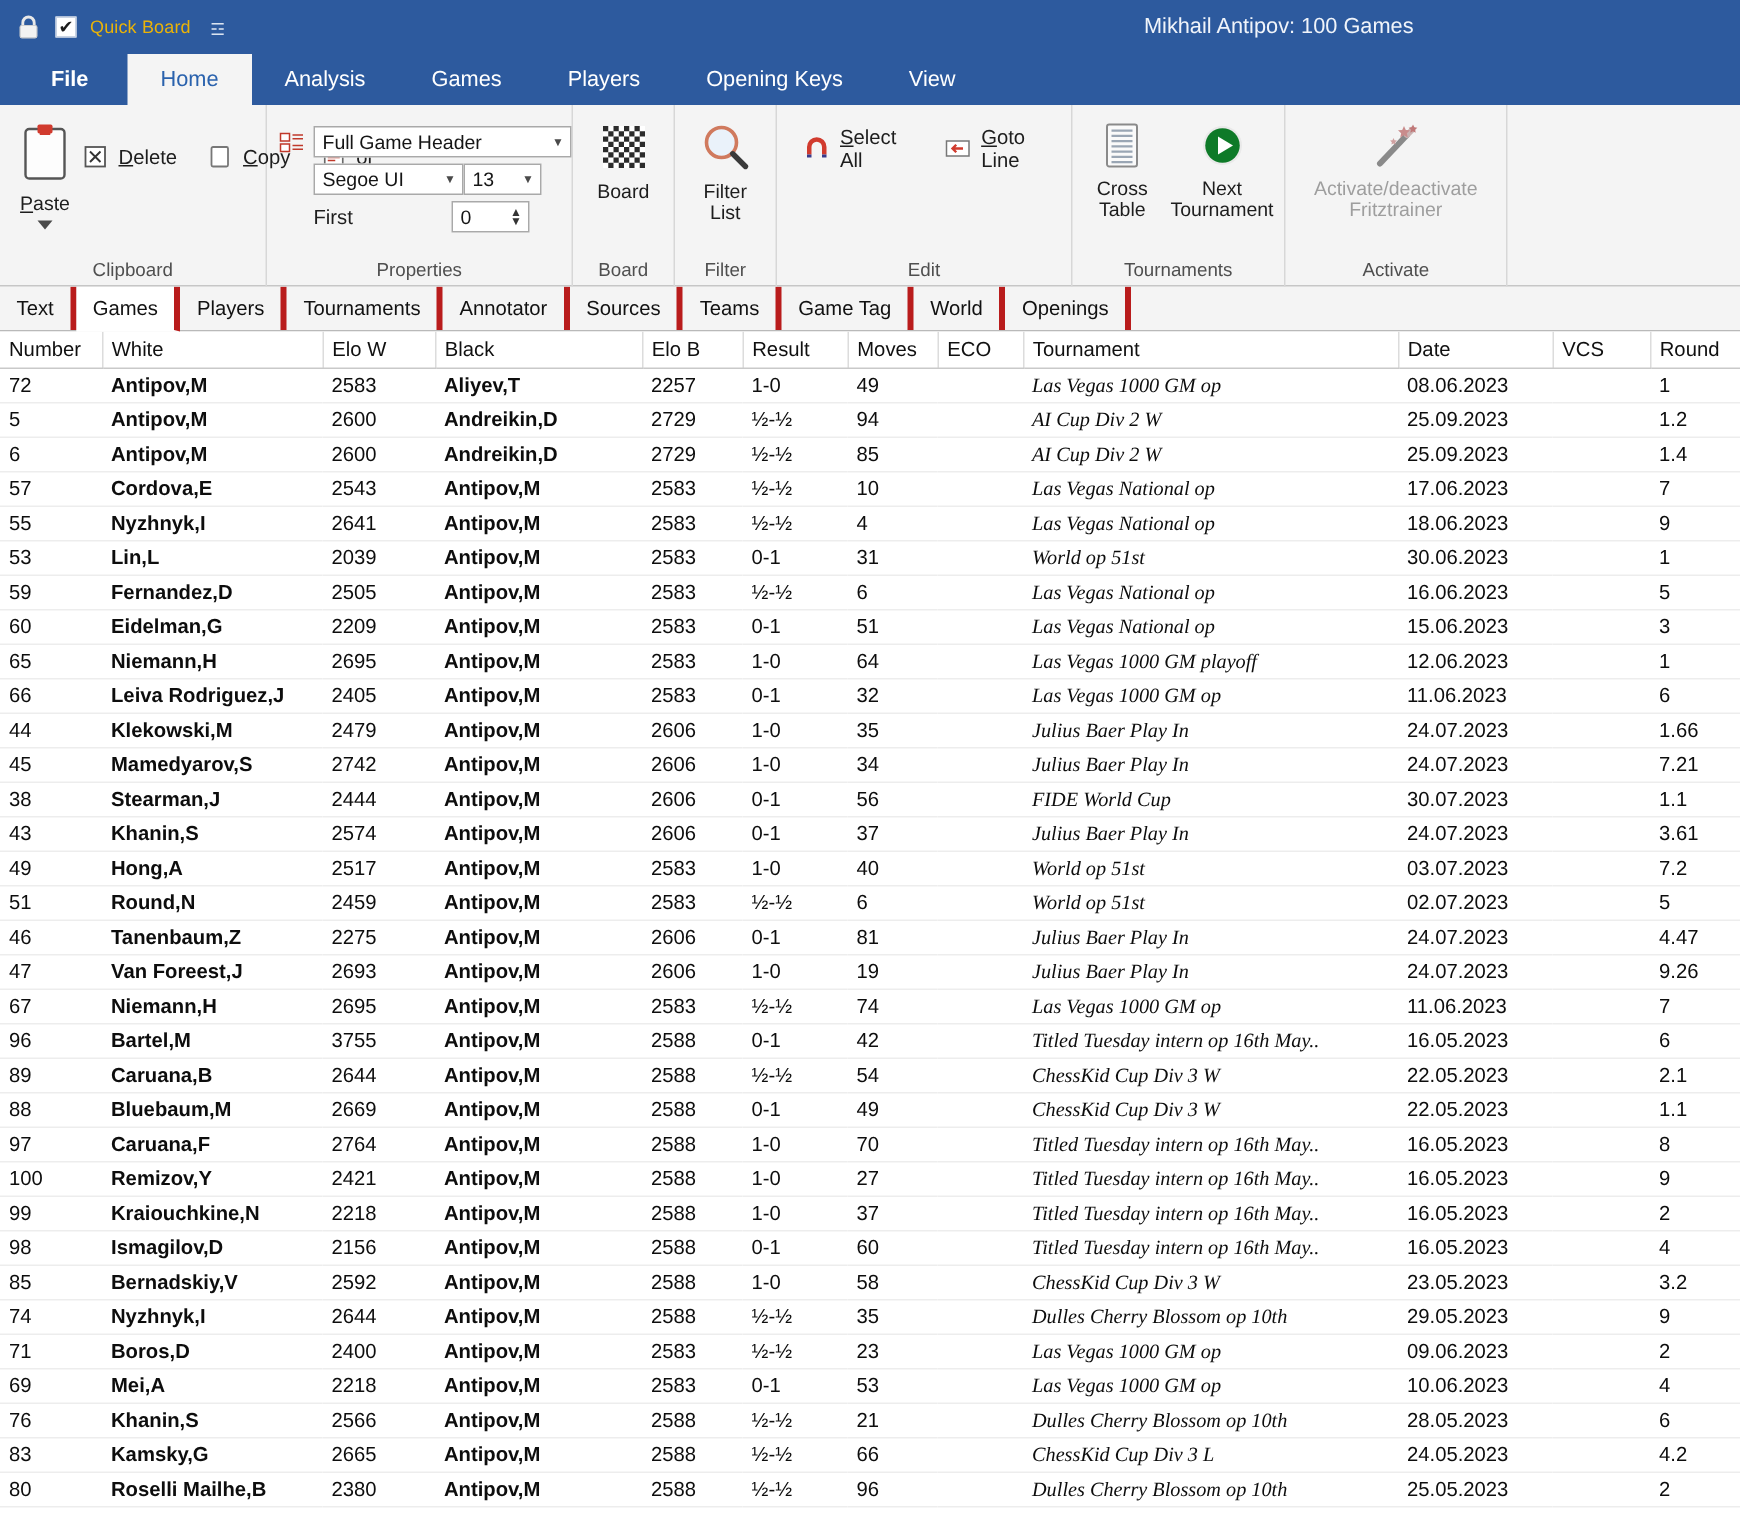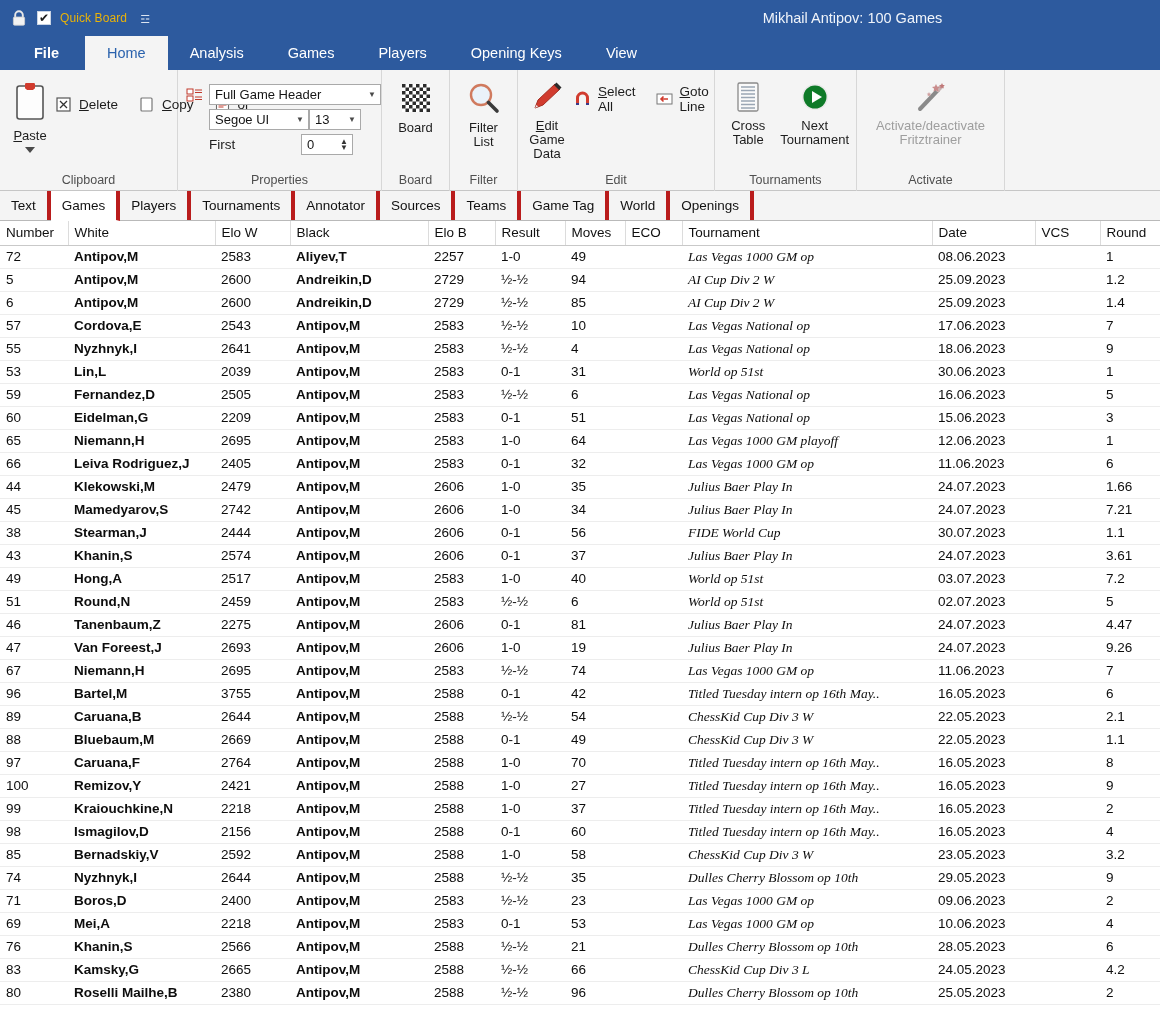--- a/index.html
+++ b/index.html
@@ -334,33 +334,20 @@
             <span>Filter</span><br>
             <span>List</span>
           </span>
         </div>
       </div>
       <div class="rgroup-title">Filter</div>
     </div>
 
     <div class="rgroup" style="width:197px">
       <div class="rgroup-body" style="padding-left:10px">
-        <div class="bigbtn" style="width:86px">
-          <span class="ic" style="width:38px;height:34px">
-            <svg width="38" height="34" viewBox="0 0 38 34">
-              <path d="M7 27 L10 19 L27 3 L32 8 L15 24 Z" fill="#d13b2e" stroke="#a32d22" stroke-width="1"></path>
-              <path d="M26 4 L31 9 L33.5 6.5 L28.5 1.5 Z" fill="#2b2b2b"></path>
-              <path d="M7 27 L10 25.5 L8.5 24 Z" fill="#eee"></path>
-            </svg>
-          </span>
-          <span class="lbl">
-            <u>E</u><span>dit Game</span><br>
-            <span>Data</span>
-          </span>
-        </div>
         <div class="smallcol" style="margin-left:8px;padding-top:6px">
           <div class="smallbtn">
             <span class="ic ic16">
               <svg width="17" height="17" viewBox="0 0 17 17">
                 <path d="M3.5 12 V7 a5 5 0 0 1 10 0 V12" fill="none" stroke="#d13b2e" stroke-width="3"></path>
                 <path d="M3.5 12 V14 M13.5 12 V14" stroke="#3a3a8a" stroke-width="3"></path>
               </svg>
             </span>
             <span class="lbl"><u>S</u><span>elect All</span></span>
           </div>

